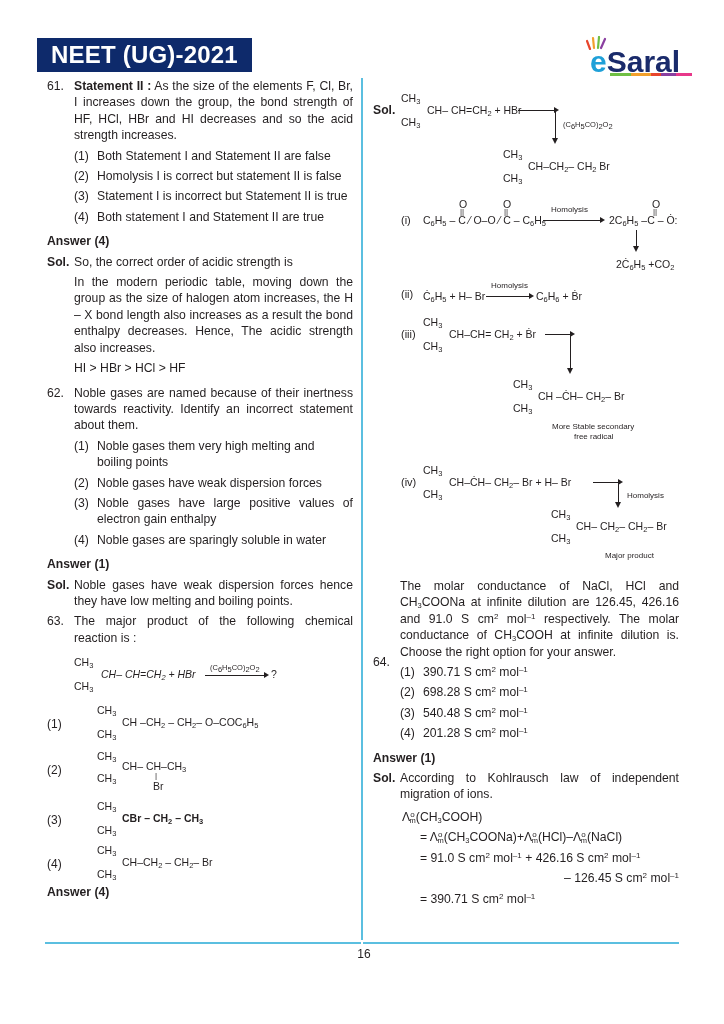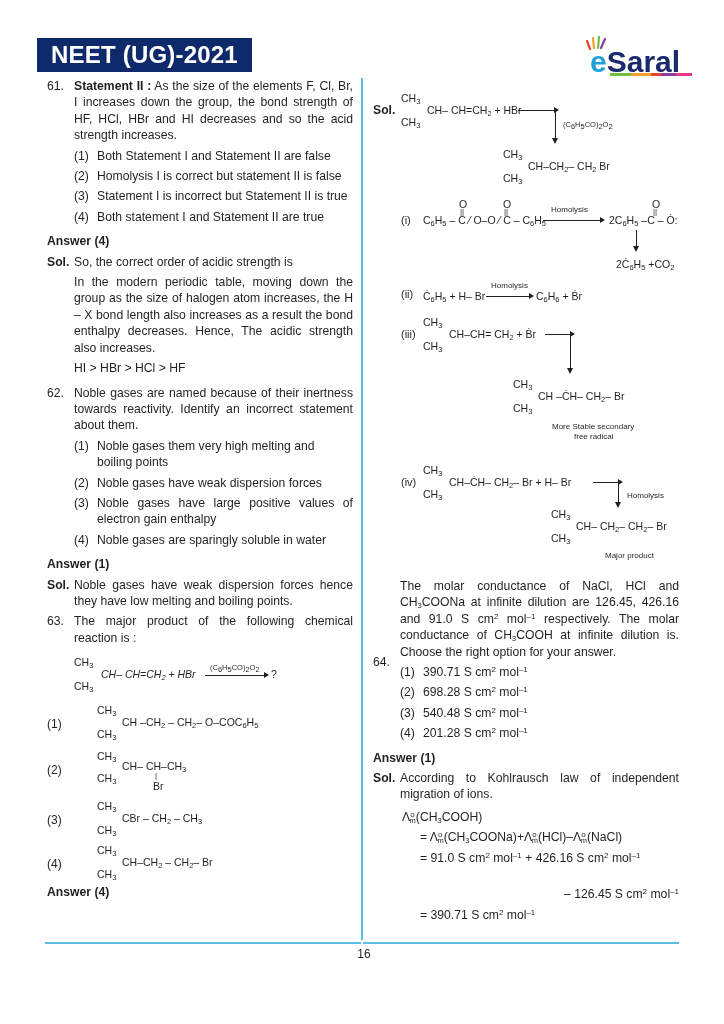--- a/index.html
+++ b/index.html
@@ -152,21 +152,21 @@
     <span class="abs" style="left:50px;top:22px;">CH<sub>3</sub></span>
     <span class="abs" style="left:75px;top:10px;">CH– CH–CH<sub>3</sub></span>
     <span class="abs" style="left:108px;top:20px;font-size:8px;">|</span>
     <span class="abs" style="left:106px;top:30px;">Br</span>
   </div>
 
   <div class="chem" style="height:44px;">
     <span class="abs" style="left:0;top:14px;font-size:12px;">(3)</span>
     <span class="abs" style="left:50px;top:0px;">CH<sub>3</sub></span>
     <span class="abs" style="left:50px;top:24px;">CH<sub>3</sub></span>
-    <span class="abs" style="left:75px;top:12px;">CBr – CH<sub>2</sub> – CH<sub>3</sub></span>
+    <span class="abs" style="left:75px;top:12px;font-weight:bold;">CBr – CH<sub>2</sub> – CH<sub>3</sub></span>
   </div>
 
   <div class="chem" style="height:40px;">
     <span class="abs" style="left:0;top:14px;font-size:12px;">(4)</span>
     <span class="abs" style="left:50px;top:0px;">CH<sub>3</sub></span>
     <span class="abs" style="left:50px;top:24px;">CH<sub>3</sub></span>
     <span class="abs" style="left:75px;top:12px;">CH–CH<sub>2</sub> – CH<sub>2</sub>– Br</span>
   </div>
   <div class="ans" style="margin-top:0;">Answer (4)</div>
 </div>
@@ -268,18 +268,18 @@
         </div>
     </div>
   </div>
   <div class="ans">Answer (1)</div>
   <div class="sol">
     <div class="sl">Sol.</div>
     <div class="sb">
       <div class="p">According to Kohlrausch law of independent migration of ions.</div>
       <div style="margin:6px 0 4px 2px;">Λ<sup>o</sup><sub style="margin-left:-5px;">m</sub>(CH<sub>3</sub>COOH)</div>
       <div style="margin:4px 0 4px 20px;">= Λ<sup>o</sup><sub style="margin-left:-5px;">m</sub>(CH<sub>3</sub>COONa)+Λ<sup>o</sup><sub style="margin-left:-5px;">m</sub>(HCl)–Λ<sup>o</sup><sub style="margin-left:-5px;">m</sub>(NaCl)</div>
-      <div style="margin:4px 0 20px 20px;"><span>= 91.0 S cm</span><sup>2</sup><span> mol</span><sup>–1</sup><span> + 426.16 S cm</span><sup>2</sup><span> mol</span><sup>–1</sup></div>
+      <div style="margin:4px 0 4px 20px;"><span>= 91.0 S cm</span><sup>2</sup><span> mol</span><sup>–1</sup><span> + 426.16 S cm</span><sup>2</sup><span> mol</span><sup>–1</sup></div>
       <div style="margin:4px 0 4px 0;text-align:right;"><span>– 126.45 S cm</span><sup>2</sup><span> mol</span><sup>–1</sup></div>
       <div style="margin:4px 0 4px 20px;"><span>= 390.71 S cm</span><sup>2</sup><span> mol</span><sup>–1</sup></div>
     </div>
   </div>
 </div>
 
 </body></html>

